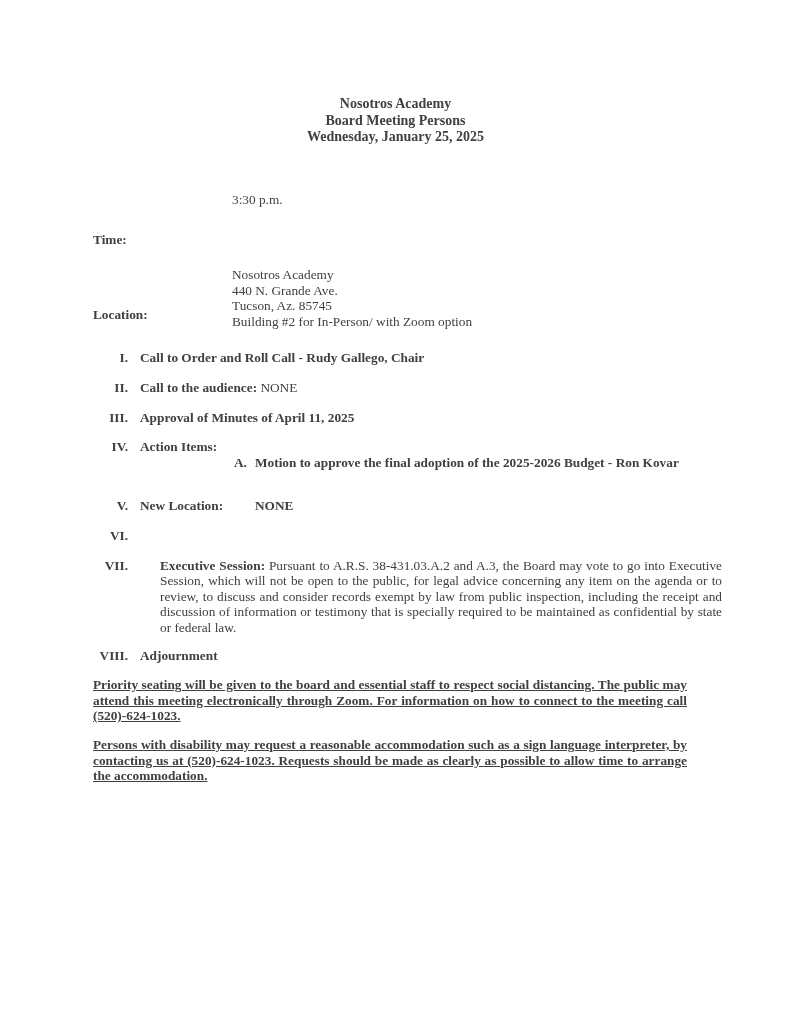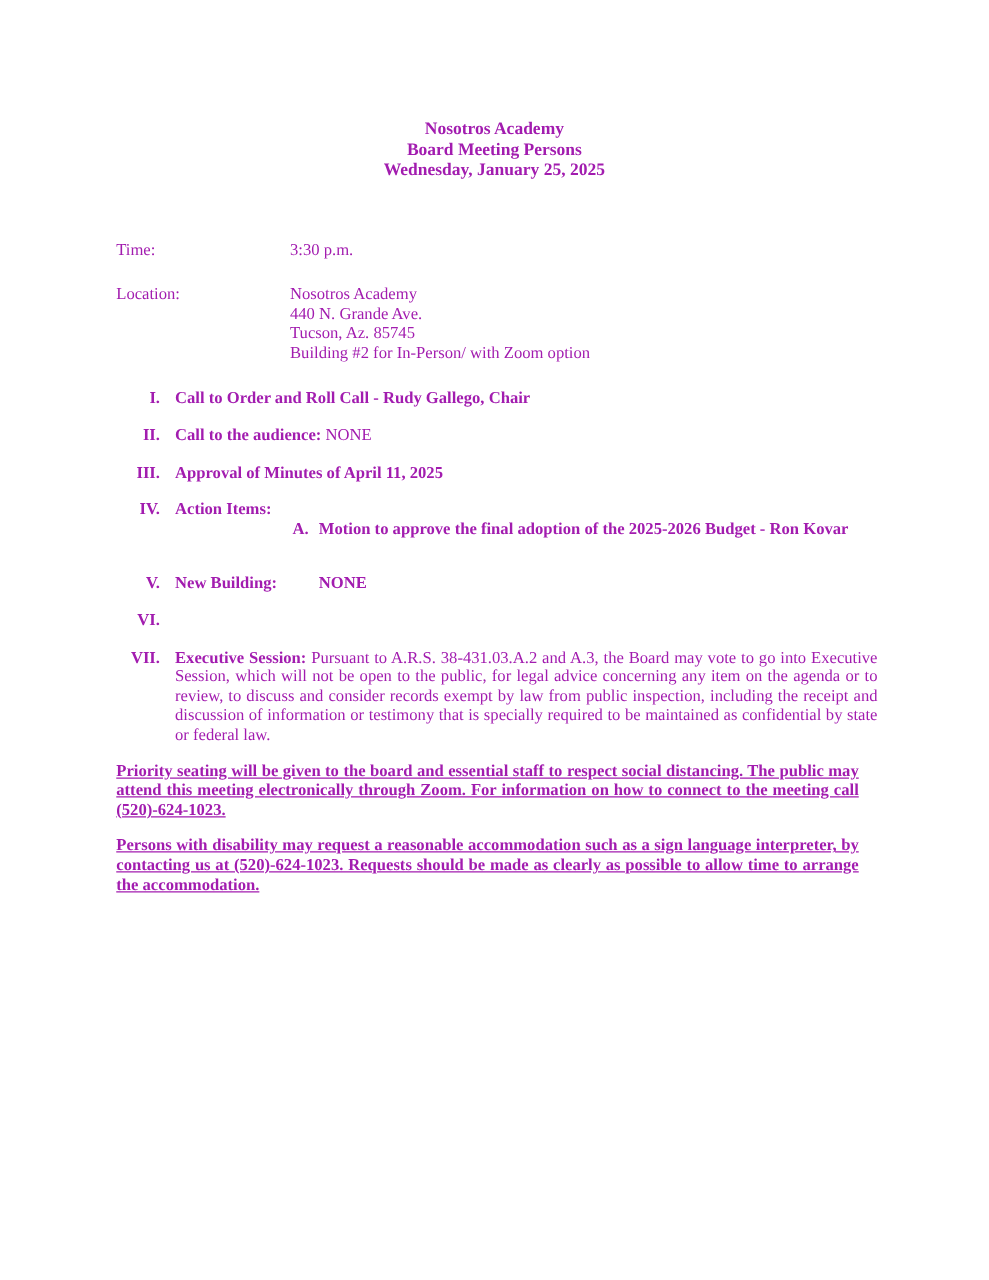--- a/index.html
+++ b/index.html
@@ -5,21 +5,21 @@
   html, body {
     margin: 0;
     padding: 0;
     background: #ffffff;
   }
   .page {
     position: relative;
     width: 791px;
     height: 1024px;
     background: #ffffff;
-    color: #a21caf;
+    color: #404040;
     font-family: "Liberation Serif", "DejaVu Serif", serif;
     font-size: 13.3px;
     line-height: 15.6px;
     box-sizing: border-box;
     padding-top: 96px;
     overflow: hidden;
   }
   .doc-header {
     text-align: center;
     font-weight: bold;
@@ -30,32 +30,33 @@
     margin-top: 46px;
     margin-left: 93px;
   }
   .info-row {
     display: flex;
     margin-bottom: 20px;
   }
   .info-label {
     width: 139px;
     flex-shrink: 0;
-    font-weight: normal;
+    font-weight: bold;
+    margin-top: 40px;
   }
   .agenda {
     margin-top: 21px;
     margin-left: 88px;
   }
   .agenda-row {
     display: flex;
     margin-bottom: 14px;
   }
   .agenda-row.gap-after-large { margin-bottom: 28px; }
-  .agenda-row.gap-after-small { margin-bottom: 12px; }
+  .agenda-row.gap-after-small { margin-bottom: 12px; gap: 20px; }
   .num {
     width: 40px;
     flex-shrink: 0;
     text-align: right;
     font-weight: bold;
     white-space: nowrap;
   }
   .content {
     margin-left: 12px;
     width: 562px;
@@ -137,34 +138,38 @@
     <div class="agenda-row gap-after-large">
       <div class="num">IV.</div>
       <div class="content">
         <div class="b">Action Items:</div>
         <div class="sub-item"><span class="sub-letter">A.</span><span>Motion to approve the final adoption of the 2025-2026 Budget - Ron Kovar</span></div>
       </div>
     </div>
 
     <div class="agenda-row">
       <div class="num">V.</div>
-      <div class="content"><span class="label-col">New Building:</span><span class="b">NONE</span></div>
+      <div class="content"><span class="label-col">New Location:</span><span class="b">NONE</span></div>
     </div>
 
     <div class="agenda-row">
       <div class="num">VI.</div>
     </div>
 
     <div class="agenda-row gap-after-small">
       <div class="num">VII.</div>
       <div class="content">
         <p class="para-just"><span class="b">Executive Session:</span><span> Pursuant to A.R.S. 38-431.03.A.2 and A.3, the Board may vote to go into Executive Session, which will not be open to the public, for legal advice concerning any item on the agenda or to review, to discuss and consider records exempt by law from public inspection, including the receipt and discussion of information or testimony that is specially required to be maintained as confidential by state or federal law.</span></p>
       </div>
     </div>
 
+    <div class="agenda-row">
+      <div class="num">VIII.</div>
+      <div class="content"><span class="b">Adjournment</span></div>
+    </div>
 
   </div>
 
   <div class="footer">
     <p>Priority seating will be given to the board and essential staff to respect social distancing. The public may attend this meeting electronically through Zoom. For information on how to connect to the meeting call (520)-624-1023.</p>
     <p>Persons with disability may request a reasonable accommodation such as a sign language interpreter, by contacting us at (520)-624-1023. Requests should be made as clearly as possible to allow time to arrange the accommodation.</p>
   </div>
 
 </div>
 

